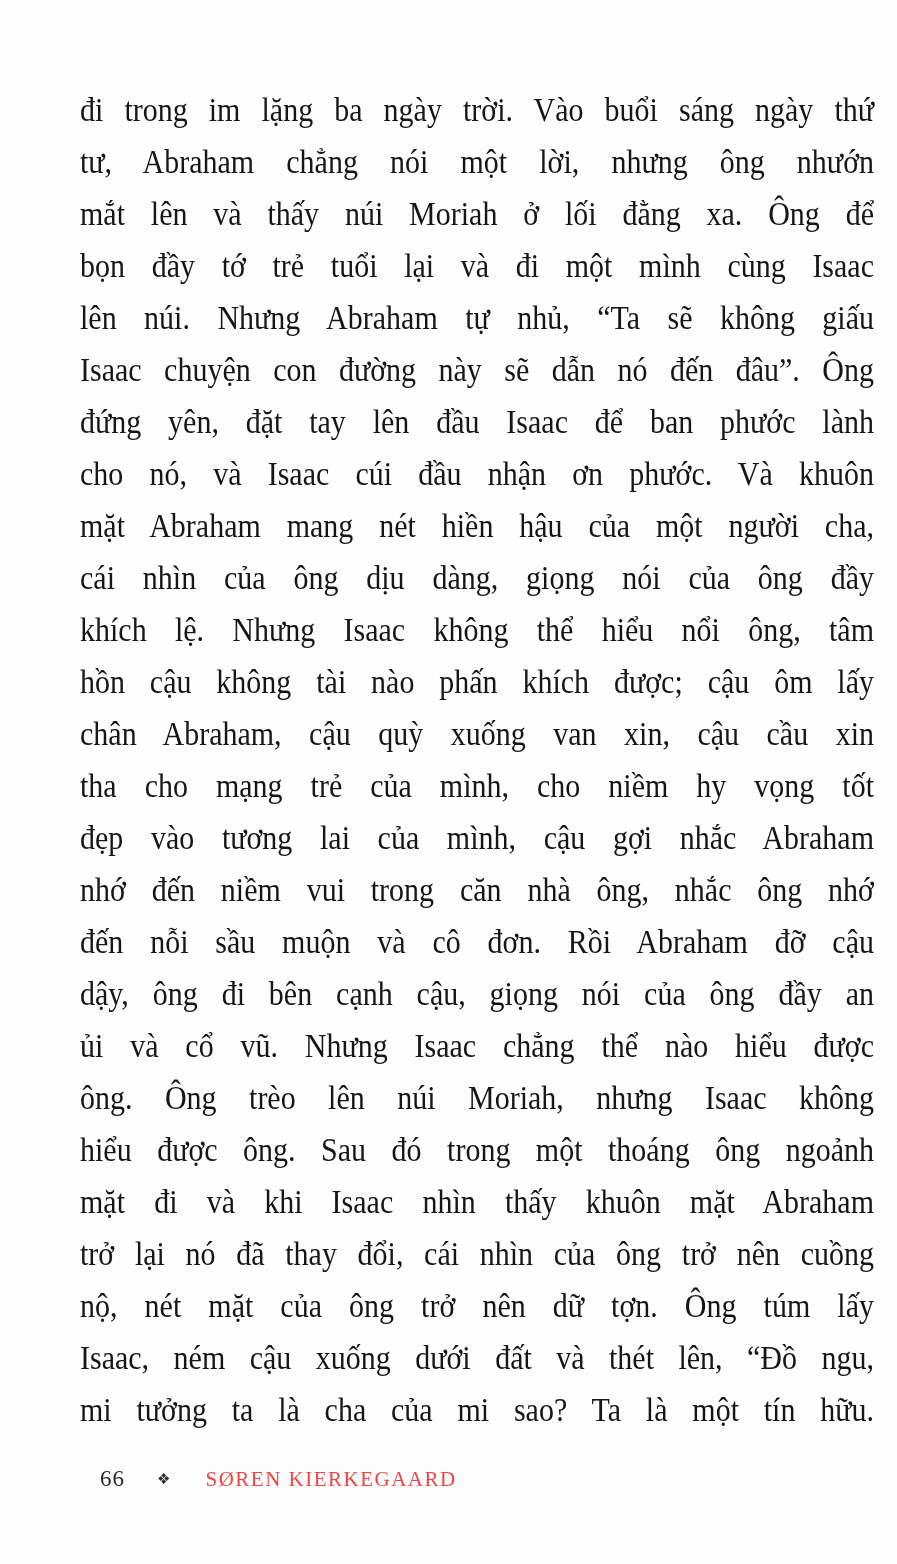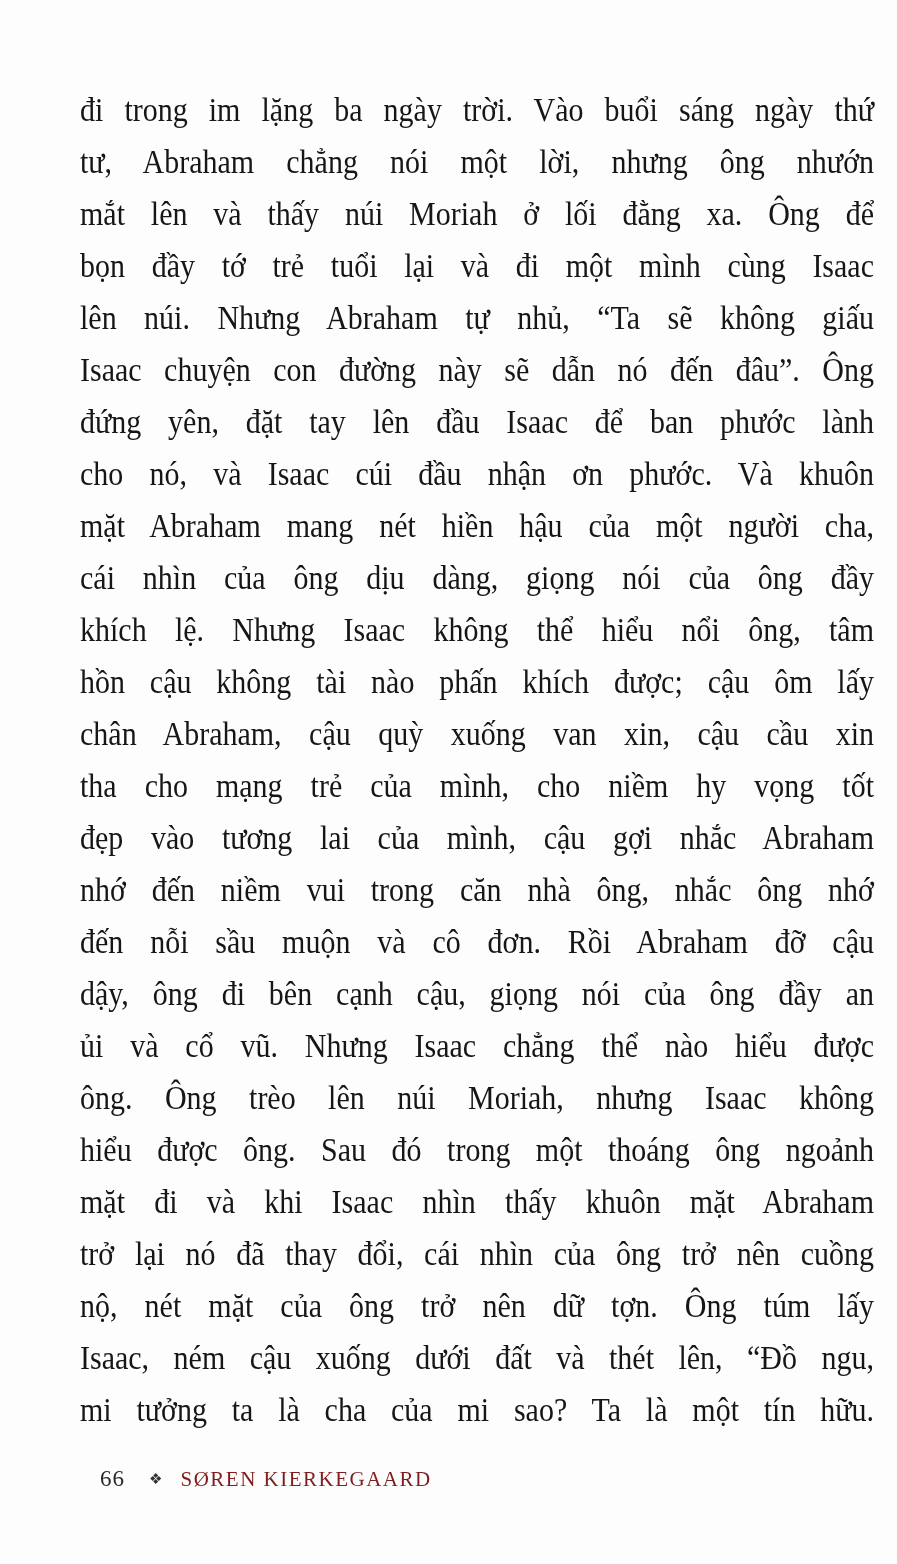--- a/index.html
+++ b/index.html
@@ -37,36 +37,37 @@
     color: #161616;
   }
   .page-footer {
     position: absolute;
     left: 100px;
     top: 1462px;
     height: 34px;
     display: flex;
     align-items: center;
     color: #2a2a2a;
+    gap: 8px;
   }
   .pg-num {
     font-size: 23px;
     letter-spacing: 1px;
   }
   .sep {
     font-family: "DejaVu Sans", sans-serif;
     font-size: 15px;
     margin-left: 24px;
     color: #333333;
   }
   .running {
     font-size: 21px;
     letter-spacing: 1.5px;
-    margin-left: 18px;
-    color: #7f1d1d;
+    margin-left: 27px;
+    color: #ef4444;
   }
 </style>
 </head>
 <body>
 
 <div class="page">
 
   <main class="text-block">
     <p class="line">đi trong im lặng ba ngày trời. Vào buổi sáng ngày thứ</p>
     <p class="line">tư, Abraham chẳng nói một lời, nhưng ông nhướn</p>

